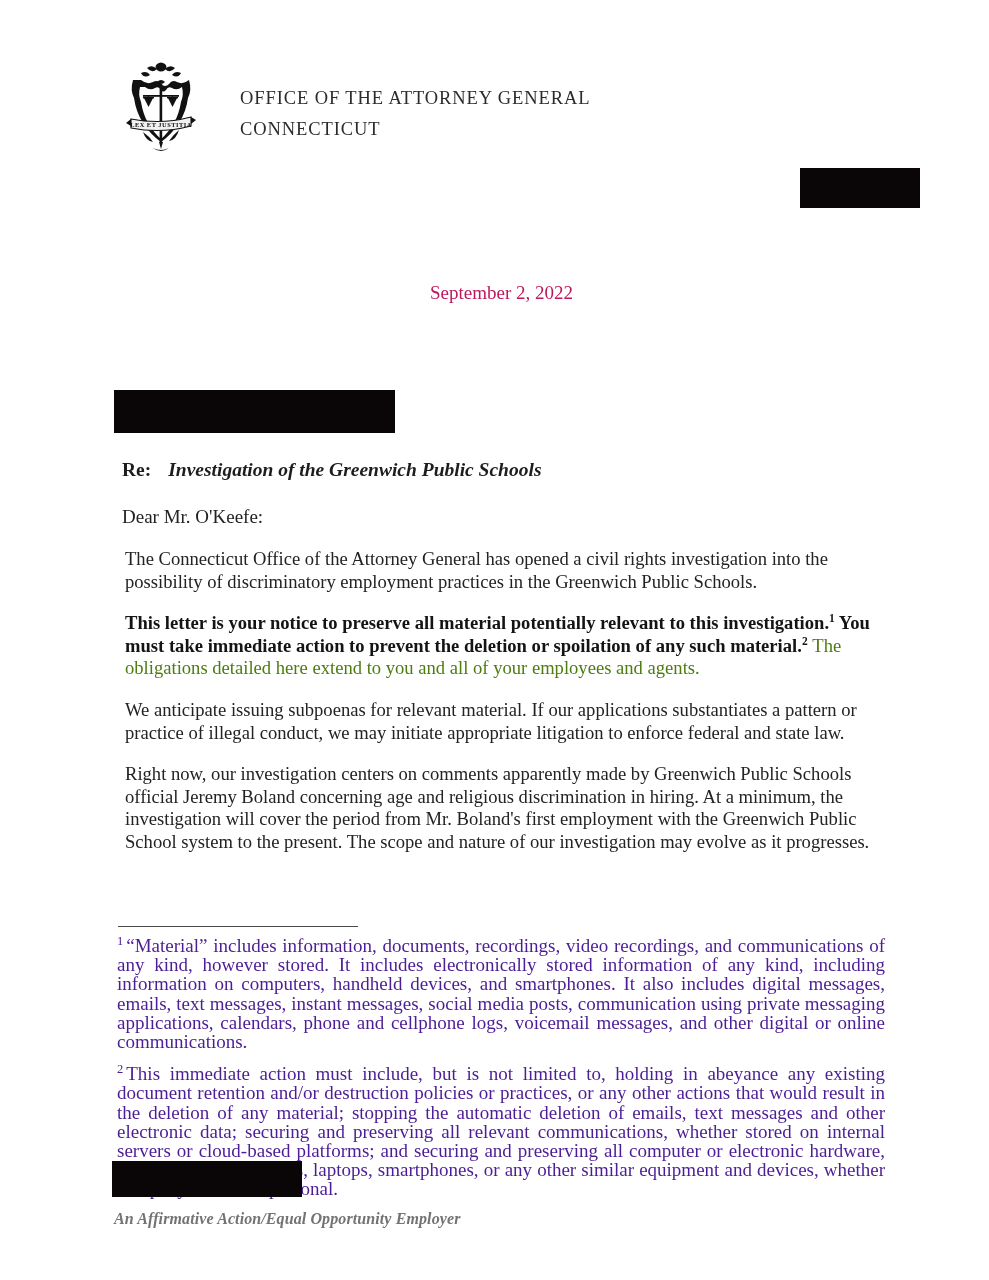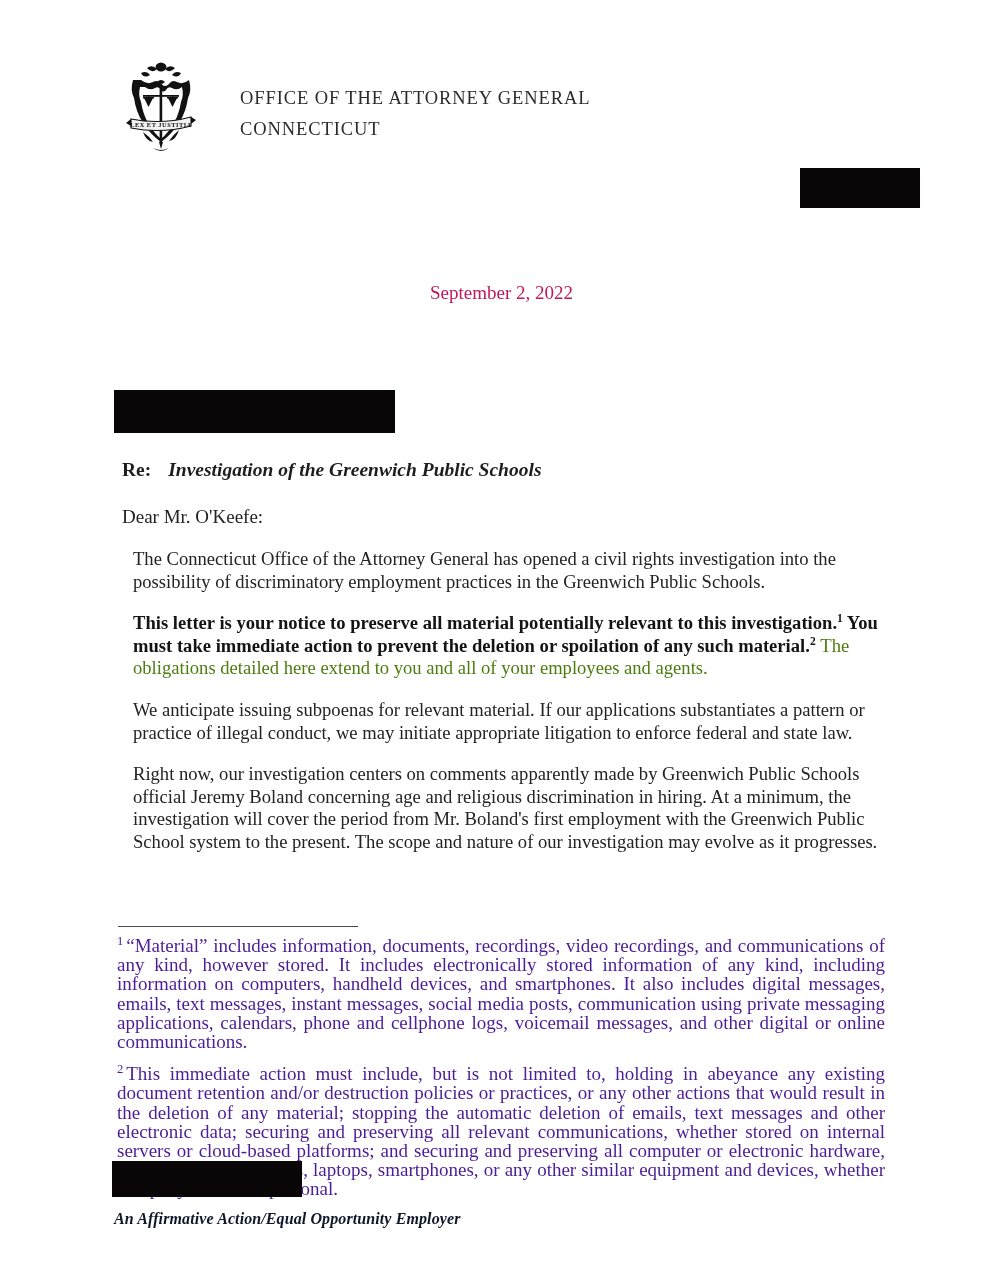--- a/index.html
+++ b/index.html
@@ -118,21 +118,21 @@
   .body-area {
     position: absolute;
     left: 122px;
     top: 548px;
     width: 760px;
     font-size: 18.6px;
     line-height: 22.6px;
     color: #232323;
   }
   .body-area p {
-    margin: 0 0 19px 11px;
+    margin: 0 0 19px 3px;
   }
   .para-bold {
     font-weight: bold;
     color: #141414;
   }
   .para-bold .tail {
     font-weight: normal;
     color: #4d7c0f;
   }
   sup {
@@ -172,21 +172,21 @@
   #footnote-2 { text-align: justify; }
 
   
   .footer-tagline {
     position: absolute;
     left: 114px;
     top: 1210px;
     font-size: 16px;
     font-style: italic;
     font-weight: bold;
-    color: #0f172a;
+    color: #737373;
     letter-spacing: 0.1px;
   }
 </style>
 </head>
 <body>
 
 <div id="page">
 
   <div class="letterhead">
 

